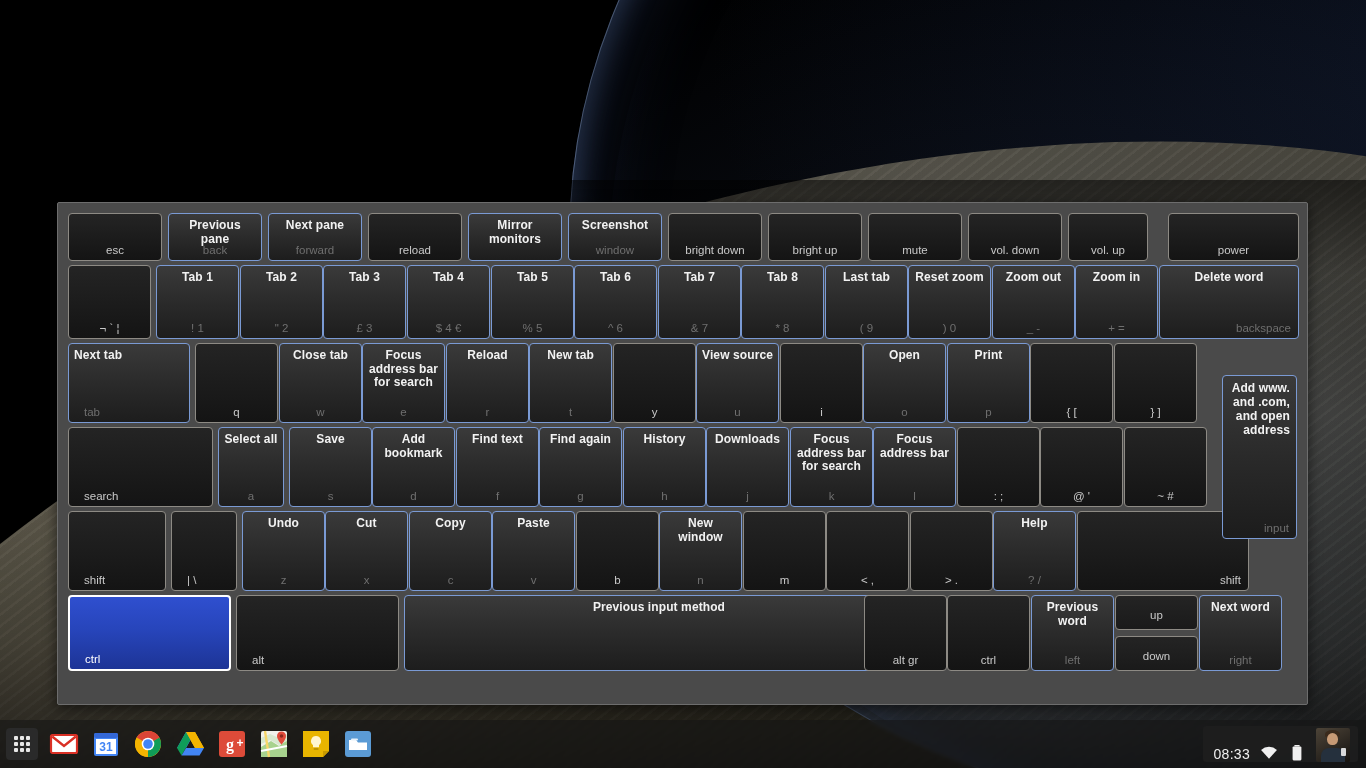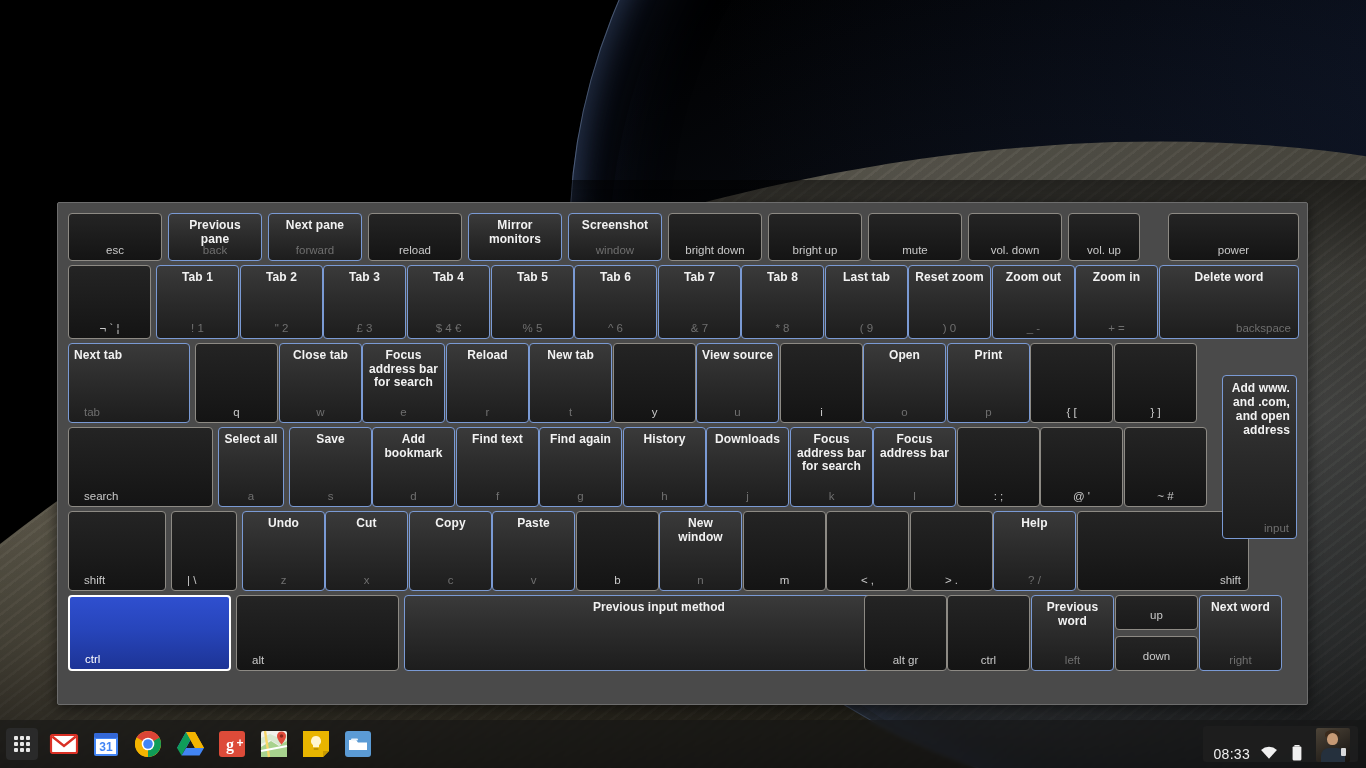--- a/index.html
+++ b/index.html
@@ -292,21 +292,21 @@
       </div>
       <div class="key plain" style="left: 700px; width: 94px;">
         <div class="k-legend bright">bright up</div>
       </div>
       <div class="key plain" style="left: 800px; width: 94px;">
         <div class="k-legend bright">mute</div>
       </div>
       <div class="key plain" style="left: 900px; width: 94px;">
         <div class="k-legend bright">vol. down</div>
       </div>
-      <div class="key plain" style="left: 1000px; width: 72px;">
+      <div class="key plain" style="left: 1000px; width: 80px;">
         <div class="k-legend bright">vol. up</div>
       </div>
       <div class="key plain" style="left: 1100px; width: 131px;">
         <div class="k-legend bright">power</div>
       </div>
     </div>
   <div class="kb-row r-num" id="row-1">
       <div class="key plain" style="left: 0px; width: 83px;">
         <div class="k-legend bright">¬ ` ¦</div>
       </div>

